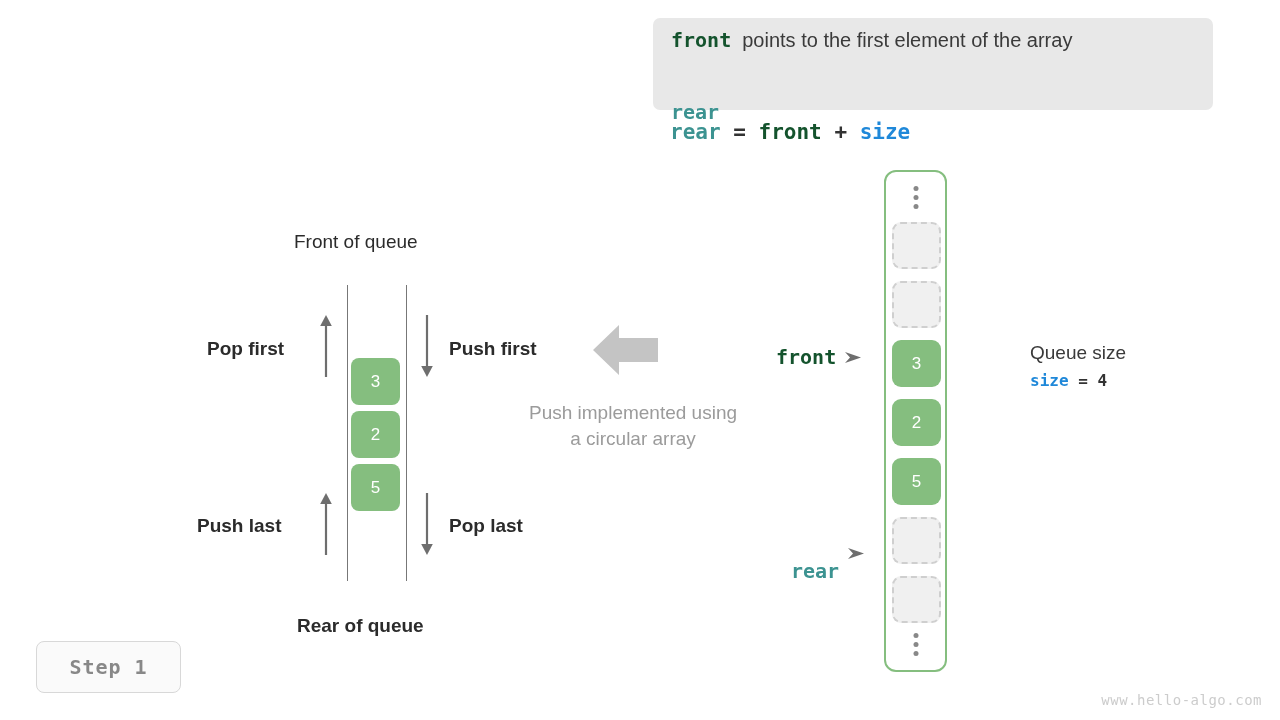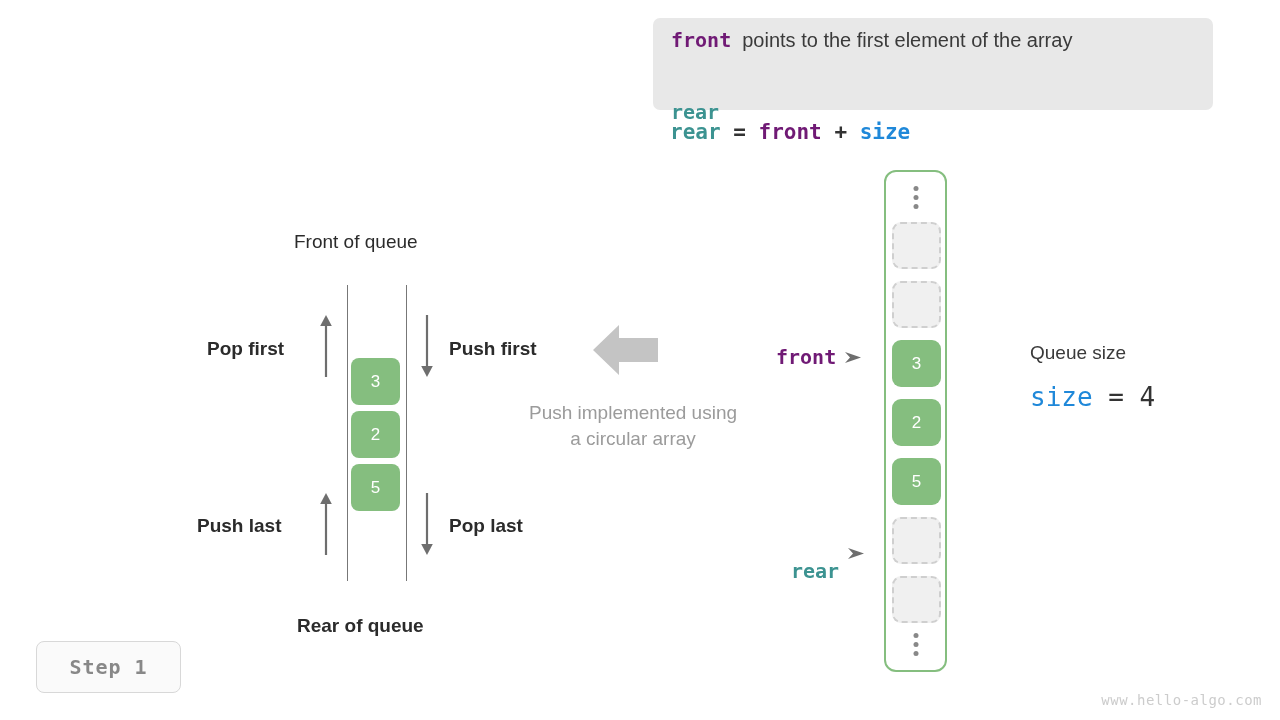--- a/index.html
+++ b/index.html
@@ -37,21 +37,21 @@
   .legend-row .mono {
     font-family: "DejaVu Sans Mono", monospace;
     font-weight: bold;
     font-size: 20px;
     margin-right: 11px;
   }
   .legend-row .desc {
     font-size: 20px;
     color: #3a3a3a;
   }
-  .c-front { color: #701a75; }
+  .c-front { color: #14532d; }
   .c-rear  { color: #3c9391; margin-top: 36px; }
   .c-size  { color: #1f88d9; }
 
   
   #formula {
     position: absolute;
     left: 670px;
     top: 120px;
     font-family: "DejaVu Sans Mono", monospace;
     font-weight: bold;
@@ -209,24 +209,24 @@
     position: absolute;
     left: 1030px;
     top: 342px;
     white-space: nowrap;
   }
   #queue-size-title {
     font-size: 19px;
     color: #3a3a3a;
   }
   #queue-size-expr {
-    margin-top: 18px;
-    font-family: "DejaVu Sans Mono", monospace;
-    font-weight: normal;
-    font-size: 26px;
+    margin-top: 7px;
+    font-family: "DejaVu Sans Mono", monospace;
+    font-weight: bold;
+    font-size: 16px;
     white-space: pre;
     color: #333333;
   }
 
   
   #step-badge {
     position: absolute;
     left: 36px;
     top: 641px;
     width: 145px;

